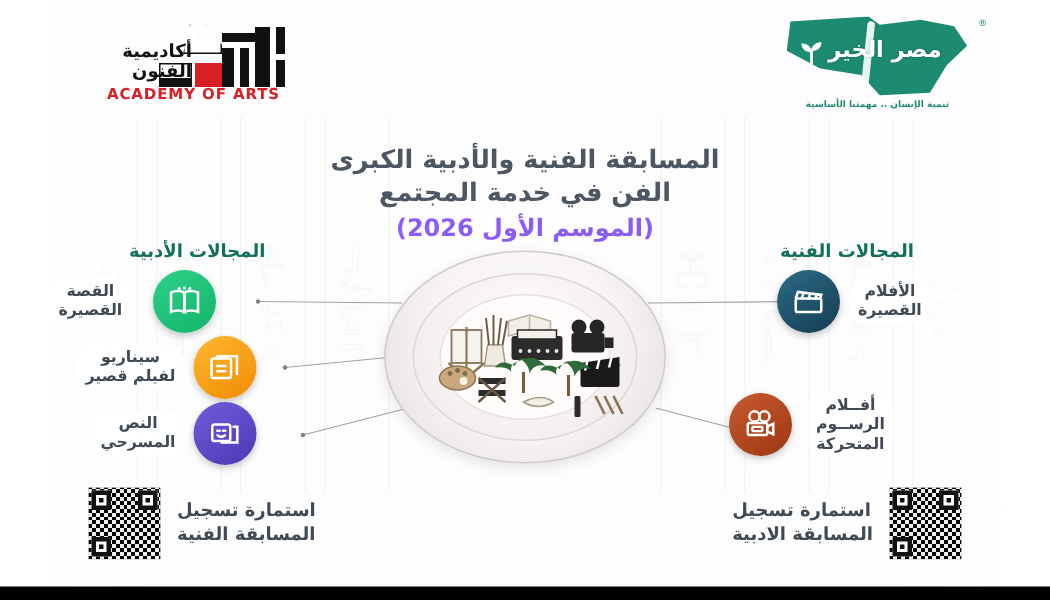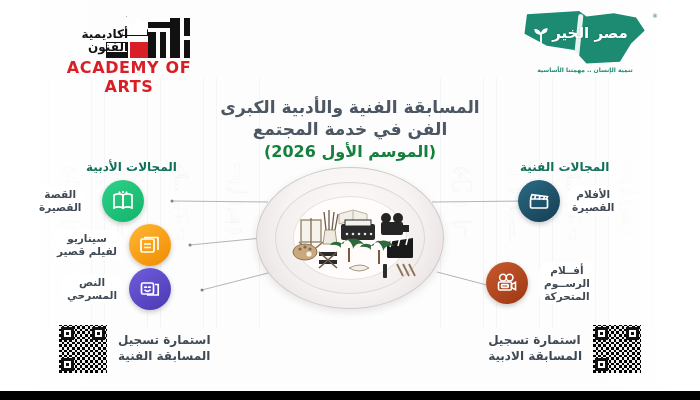--- a/index.html
+++ b/index.html
@@ -60,21 +60,21 @@
   .aoa-outline { position: absolute; border: 1.6px solid #111; background: #fff; }
   .aoa-ar {
     position: absolute; left: 8px; top: 16px;
     font-size: 12px; color: #111; font-weight: 700;
     direction: rtl; line-height: 1.05; text-align: right;
     width: 72px;
   }
   .aoa-en {
     position: absolute; left: 4px; top: 46px;
     width: 154px; text-align: center;
-    font-size: 16px; font-weight: 700; letter-spacing: .6px;
+    font-size: 10px; font-weight: 700; letter-spacing: .6px;
     color: #d81f26;
   }
 
   .logo-mek {
     position: absolute; right: 36px; top: 8px;
     width: 160px; height: 72px;
   }
   .mek-map {
     position: absolute; left: 18px; top: 2px;
     width: 124px; height: 54px;
@@ -112,21 +112,21 @@
   
   .title-block {
     position: absolute; left: 0; top: 96px; width: 700px;
     text-align: center; direction: rtl;
   }
   .title-l1, .title-l2 {
     font-size: 17px; font-weight: 700; color: #4c5763;
     line-height: 1.32; letter-spacing: .3px;
   }
   .title-l3 {
-    font-size: 16px; font-weight: 700; color: #15803d;
+    font-size: 16px; font-weight: 700; color: #8b5cf6;
     line-height: 1.38; direction: rtl;
   }
 
   
   .sec-head {
     position: absolute; direction: rtl;
     font-size: 12px; font-weight: 700; color: #12705a;
     white-space: nowrap;
   }
   .sec-lit { left: 86px; top: 160px; }

